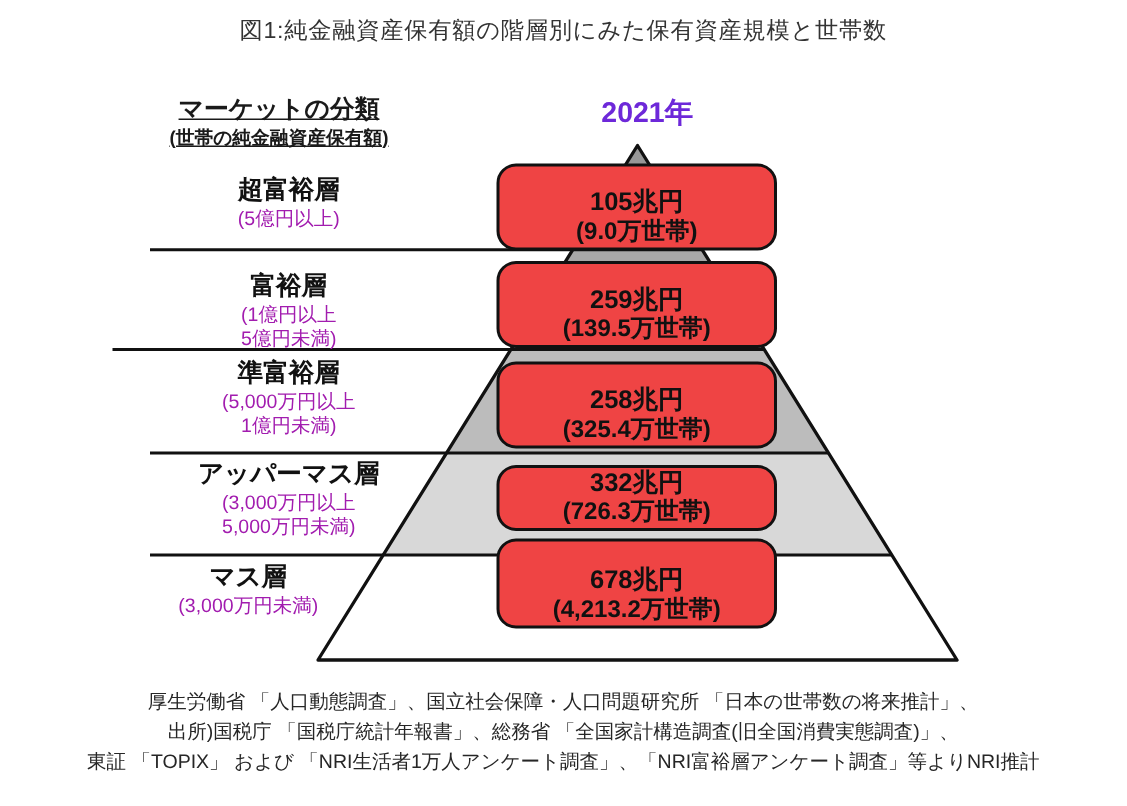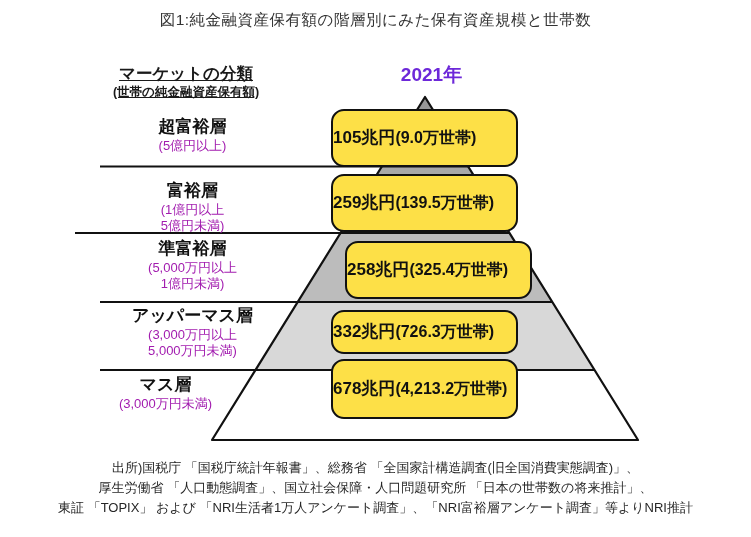--- a/index.html
+++ b/index.html
@@ -51,34 +51,35 @@
     line-height: 1.15;
   }
   .tier-label .tname { display: block; font-size: 17px; font-weight: 700; color: #111111; }
   .tier-label .trange { display: block; font-size: 13px; font-weight: 400; color: #a21caf; line-height: 1.18; margin-top: 1px; }
   .tier-label.mass { left: 58px; width: 215px; }
   .value-box {
     position: absolute;
     left: 331px;
     width: 187px;
     height: 58px;
-    background: #fde047;
+    background: #ef4444;
     border: 2.5px solid #111111;
     border-radius: 13px;
     z-index: 3;
     display: flex;
+    flex-direction: column;
     align-items: center;
-    justify-content: flex-start;
+    justify-content: flex-end;
     text-align: center;
   }
   .value-box .v-assets { font-size: 17px; font-weight: 700; line-height: 1.25; color: #111111; }
   .value-box .v-house  { font-size: 16px; font-weight: 700; line-height: 1.25; color: #111111; }
   .vb-1 { top: 109px; }
   .vb-2 { top: 174px; }
-  .vb-3 { top: 241px; margin-left: 14px; }
+  .vb-3 { top: 241px; }
   .vb-4 { top: 310px; height: 44px; }
   .vb-5 { top: 359px; height: 60px; }
   .tl-1 { top: 117px; }
   .tl-2 { top: 181px; }
   .tl-3 { top: 239px; }
   .tl-4 { top: 306px; }
   .tl-5 { top: 375px; }
   .footer {
     position: absolute;
     top: 458px; left: 0;
@@ -160,18 +161,18 @@
   <div class="value-box vb-4">
     <span class="v-assets">332兆円</span>
     <span class="v-house">(726.3万世帯)</span>
   </div>
   <div class="value-box vb-5">
     <span class="v-assets">678兆円</span>
     <span class="v-house">(4,213.2万世帯)</span>
   </div>
 
   <div class="footer">
+    <span class="f-line">厚生労働省 「人口動態調査」、国立社会保障・人口問題研究所 「日本の世帯数の将来推計」、</span>
     <span class="f-line">出所)国税庁 「国税庁統計年報書」、総務省 「全国家計構造調査(旧全国消費実態調査)」、</span>
-    <span class="f-line">厚生労働省 「人口動態調査」、国立社会保障・人口問題研究所 「日本の世帯数の将来推計」、</span>
     <span class="f-line">東証 「TOPIX」 および 「NRI生活者1万人アンケート調査」、「NRI富裕層アンケート調査」等よりNRI推計</span>
   </div>
 
 </div>
 
 </body></html>

